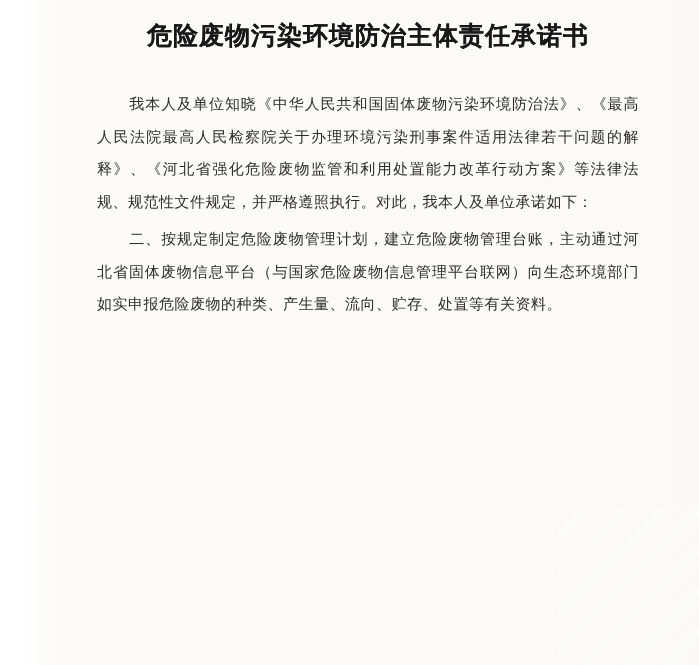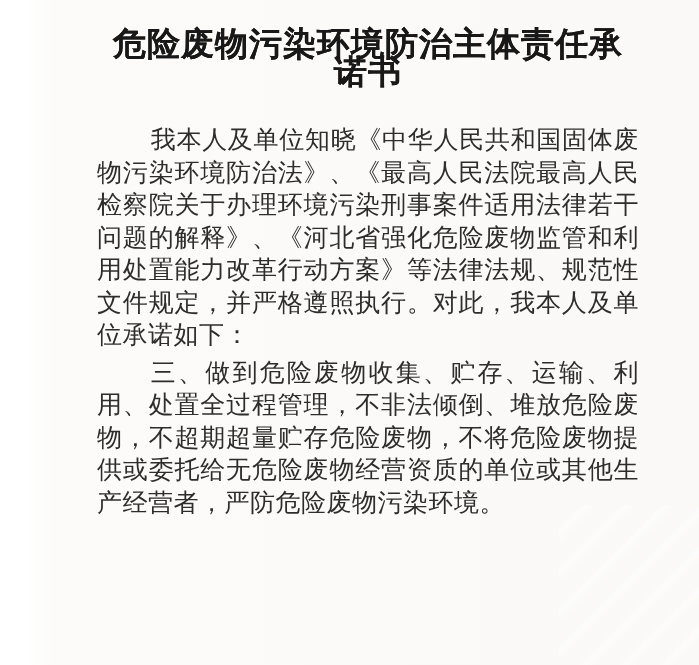--- a/index.html
+++ b/index.html
@@ -16,33 +16,33 @@
       linear-gradient(90deg, #ffffff 0px, #ffffff 26px, #fcfbfa 55px, #fbfaf9 45%, #faf9f8 100%);
     font-family: "Liberation Serif", "DejaVu Serif", serif;
   }
   .content {
     position: absolute;
     left: 97px;
     top: 22px;
     width: 542px;
   }
   .title {
-    margin: 8px 0 38px 0;
-    font-size: 33px;
+    margin: 0 0 38px 0;
+    font-size: 25px;
     line-height: 28px;
     font-weight: bold;
     text-align: center;
     letter-spacing: 1px;
     color: #181818;
     
     text-shadow: 0 0 0.4px #181818;
   }
   .para {
     margin: 0 0 5px 0;
-    font-size: 25px;
+    font-size: 15px;
     line-height: 32.5px;
     letter-spacing: 0.5px;
     color: #2e2d2b;
     text-align: justify;
     text-indent: 2.15em;
   }
   .para:last-child {
     margin-bottom: 0;
   }
   
@@ -63,16 +63,16 @@
     opacity: 0.7;
   }
 </style>
 </head>
 <body>
 
 <div class="page">
   <div class="content">
     <h1 class="title">危险废物污染环境防治主体责任承诺书</h1>
     <p class="para">我本人及单位知晓《中华人民共和国固体废物污染环境防治法》、《最高人民法院最高人民检察院关于办理环境污染刑事案件适用法律若干问题的解释》、《河北省强化危险废物监管和利用处置能力改革行动方案》等法律法规、规范性文件规定，并严格遵照执行。对此，我本人及单位承诺如下：</p>
-    <p class="para">三、做到危险废物收集、贮存、运输、利用、处置全过程管理，不非法倾倒、堆放危险废物，不超期超量贮存危险废物，不将危险废物提供或委托给无危险废物经营资质的单位或其他生产经营者，严防危险废物污染环境。</p>
+    <p class="para">二、按规定制定危险废物管理计划，建立危险废物管理台账，主动通过河北省固体废物信息平台（与国家危险废物信息管理平台联网）向生态环境部门如实申报危险废物的种类、产生量、流向、贮存、处置等有关资料。</p>
   </div>
   <div class="glare"></div>
 </div>
 
 </body></html>

